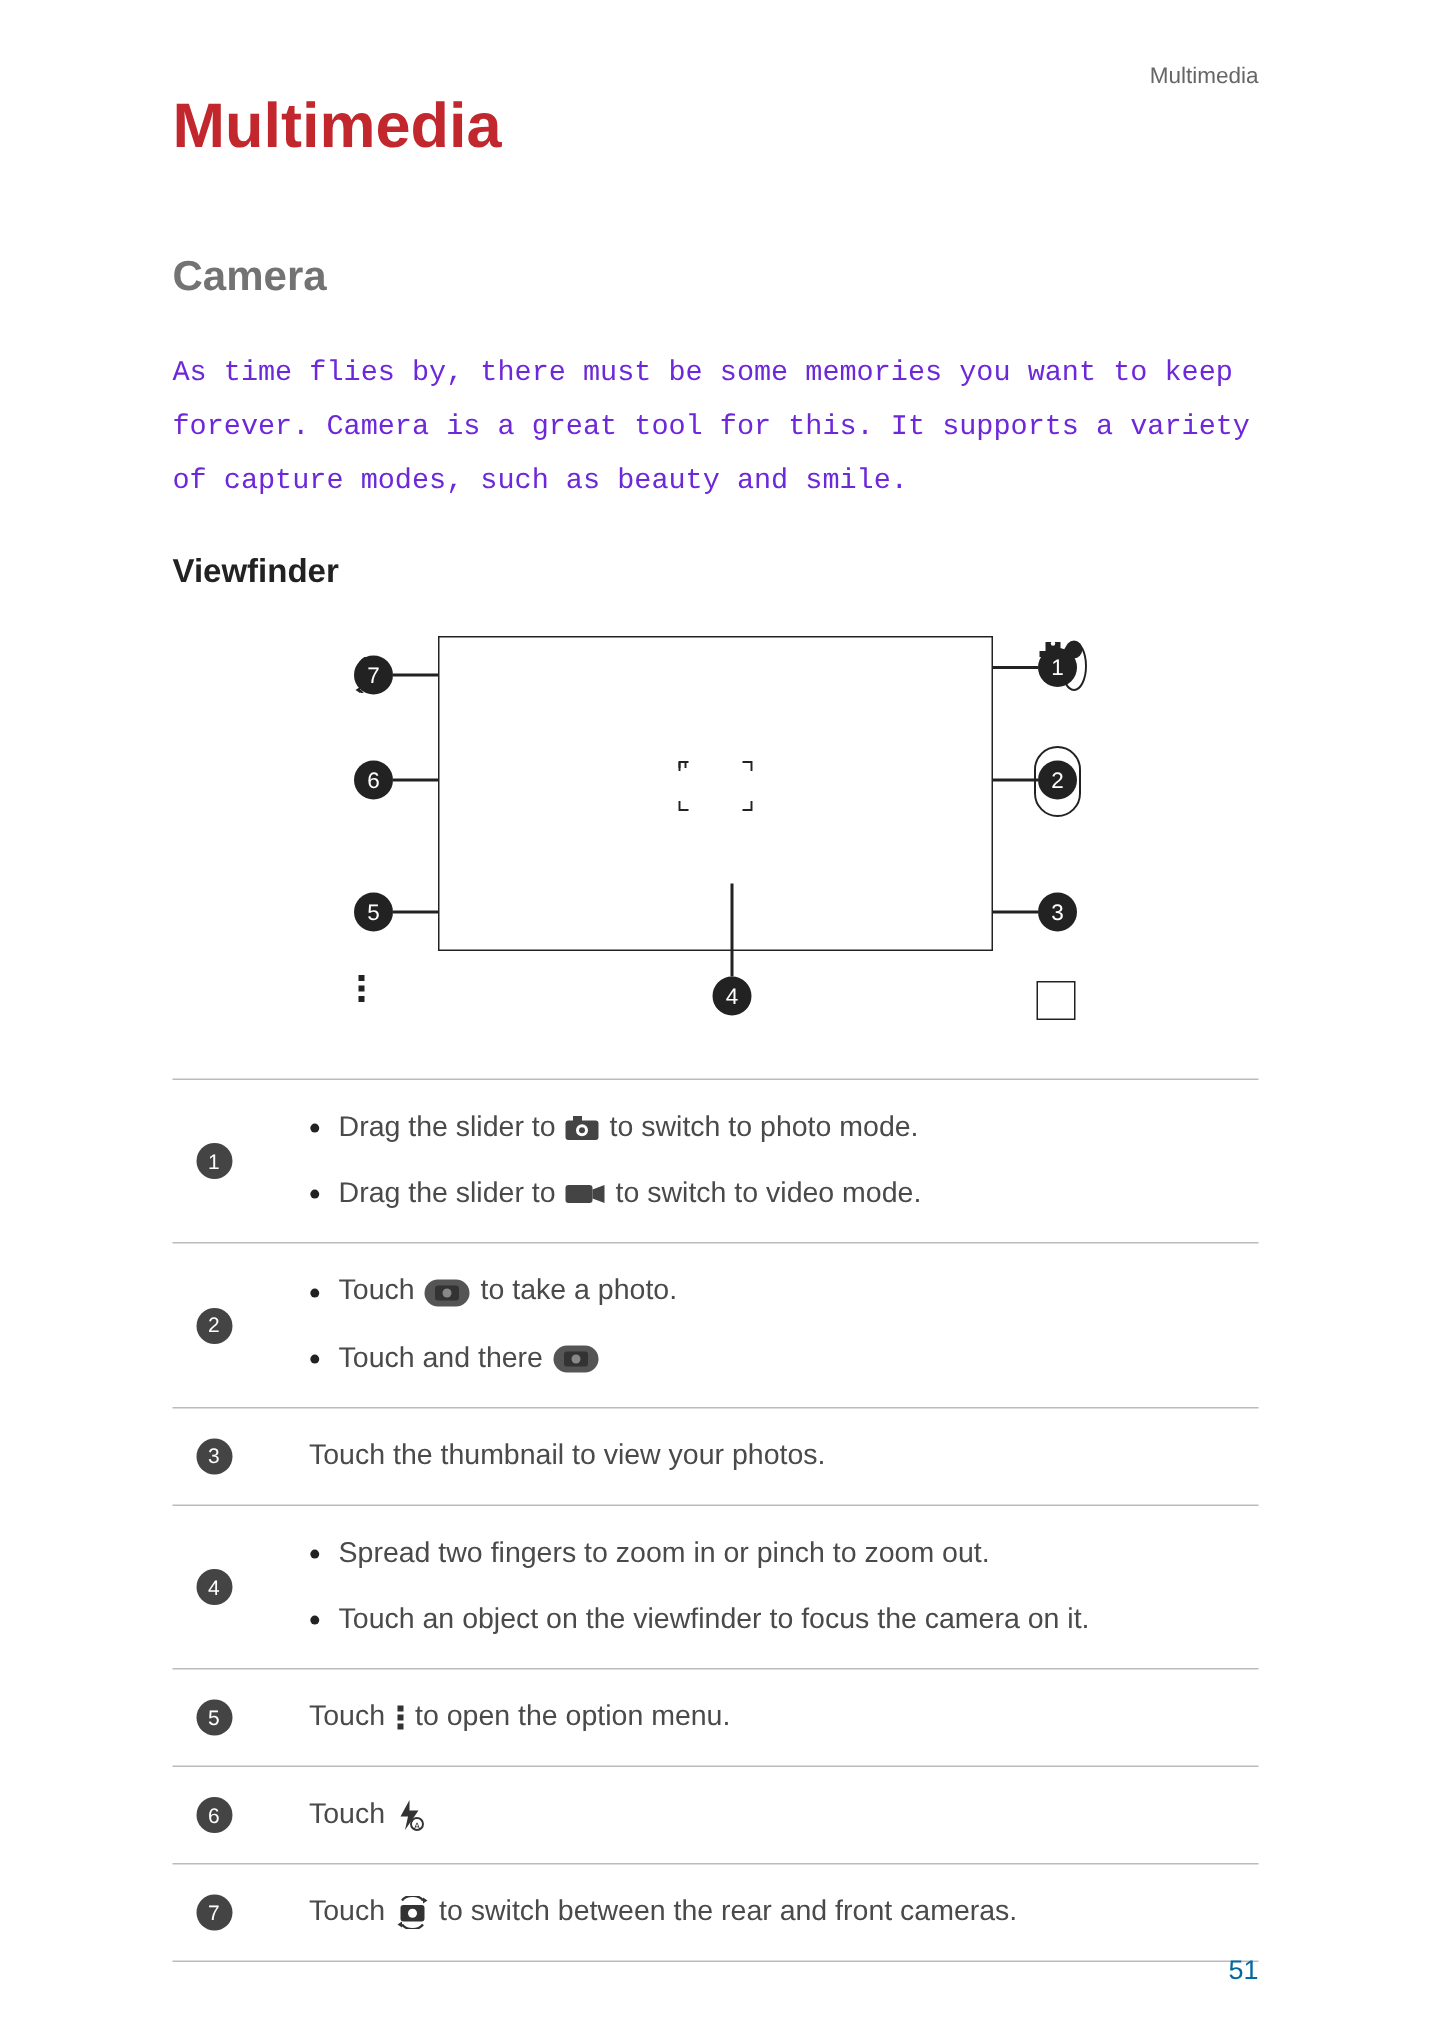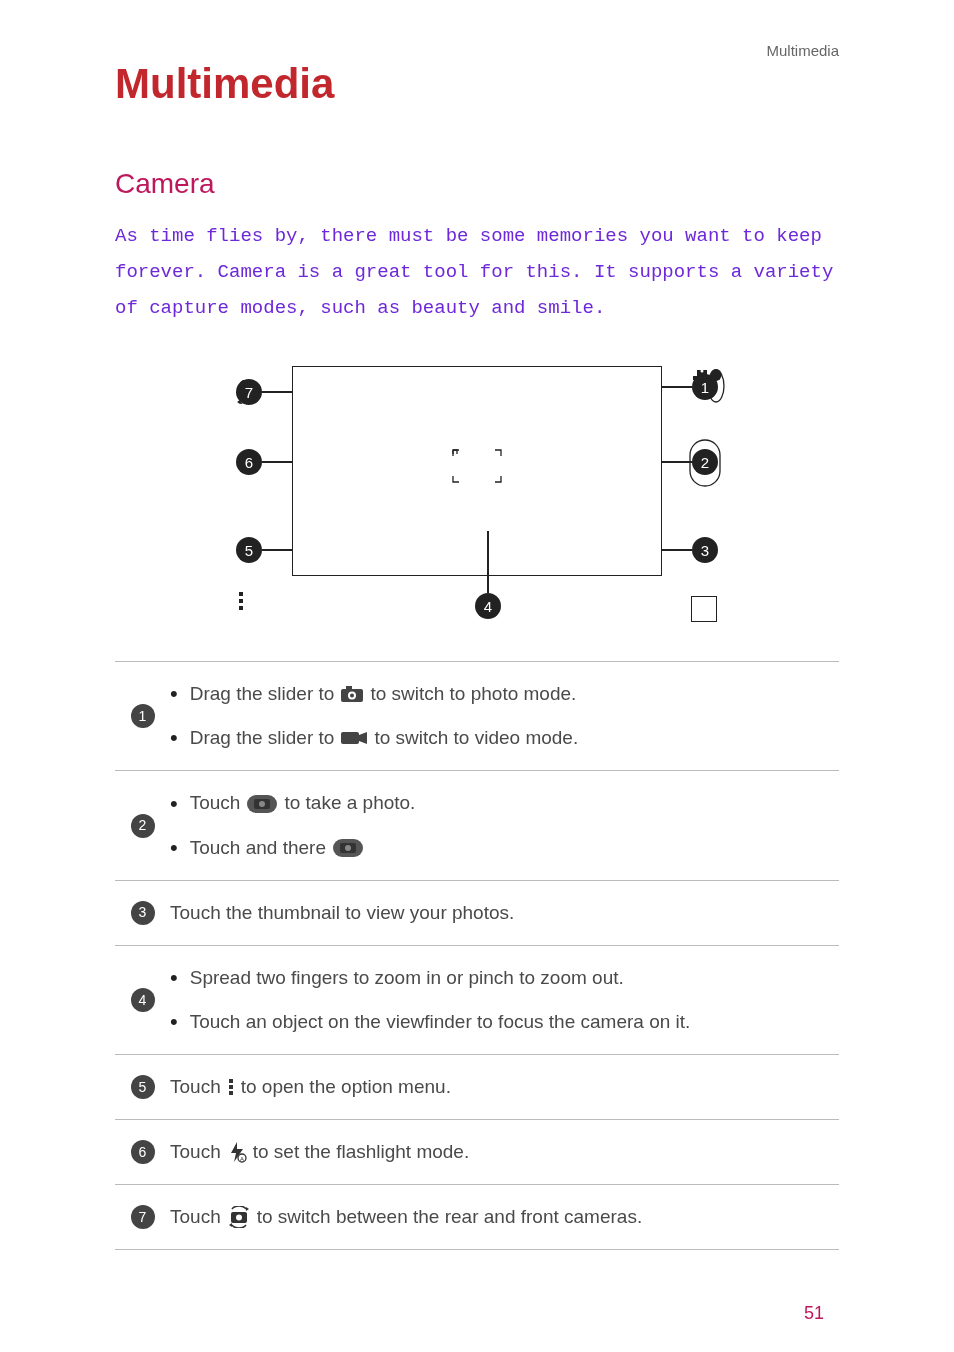--- a/index.html
+++ b/index.html
@@ -29,23 +29,23 @@
   }
   .title {
     font-size: 42px;
     font-weight: 700;
     color: #c1272d;
     margin-top: 30px;
     margin-bottom: 60px;
   }
   .section {
     font-size: 28px;
-    font-weight: 400;
-    color: #be185d;
-    margin-bottom: 18px;
+    font-weight: 700;
+    color: #737373;
+    margin-bottom: 30px;
   }
   .intro {
     font-size: 19px;
     line-height: 1.9;
     color: #6d28d9;
     margin-bottom: 30px;
     font-family: Liberation Mono, monospace;
   }
   .subsection {
     font-size: 22px;
@@ -162,20 +162,21 @@
     border-radius: 50%;
     background: #444;
     color: #fff;
     font-size: 14px;
     display: flex;
     align-items: center;
     justify-content: center;
   }
   .legend-row .desc {
     flex: 1;
+    margin-left: 36px;
   }
   .legend-row .desc .line {
     display: flex;
     align-items: center;
     flex-wrap: wrap;
     gap: 6px;
   }
   .legend-row .desc .line + .line {
     margin-top: 8px;
   }
@@ -188,33 +189,34 @@
   }
   .inline-icon {
     display: inline-flex;
     align-items: center;
     justify-content: center;
     vertical-align: middle;
   }
   .page-num {
     position: absolute;
     bottom: 28px;
-    right: 130px;
+    right: 115px;
     font-size: 18px;
-    color: #be185d;
+    color: #0369a1;
   }
 </style>
 </head>
 <body>
 
 <div class="page">
   <div class="header-link">Multimedia</div>
   <h1 class="title">Multimedia</h1>
   <h2 class="section">Camera</h2>
   <p class="intro">As time flies by, there must be some memories you want to keep forever. Camera is a great tool for this. It supports a variety of capture modes, such as beauty and smile.</p>
+  <h3 class="subsection">Viewfinder</h3>
 
   <div class="diagram">
     <div class="viewbox"></div>
 
     <div class="slider-widget">
       <svg width="34" height="50">
         <rect x="6" y="2" width="10" height="6" fill="#222"></rect>
         <circle cx="11" cy="3" r="1.5" fill="#fff"></circle>
         <rect x="2" y="8" width="18" height="4" fill="#222"></rect>
         <ellipse cx="25" cy="18" rx="8" ry="16" fill="none" stroke="#222" stroke-width="1.3"></ellipse>
@@ -398,21 +400,20 @@
         <div class="desc">
           <div class="line">
             <span>Touch </span>
             <span class="inline-icon">
               <svg width="20" height="22">
                 <polygon points="10,1 4,12 9,12 7,21 16,8 10,8" fill="#333"></polygon>
                 <circle cx="15" cy="17" r="4" fill="none" stroke="#333" stroke-width="1.3"></circle>
                 <text x="15" y="20" font-size="6" text-anchor="middle" fill="#333">A</text>
               </svg>
             </span>
-            <span> to set the flashlight mode.</span>
           </div>
         </div>
       </div>
       <div class="legend-row" style="border-bottom: 1px solid rgb(187, 187, 187);">
         <div class="num" style="align-self: center; margin-top: 0px;">
           <div class="circle">7</div>
         </div>
         <div class="desc">
           <div class="line">
             <span>Touch </span>

